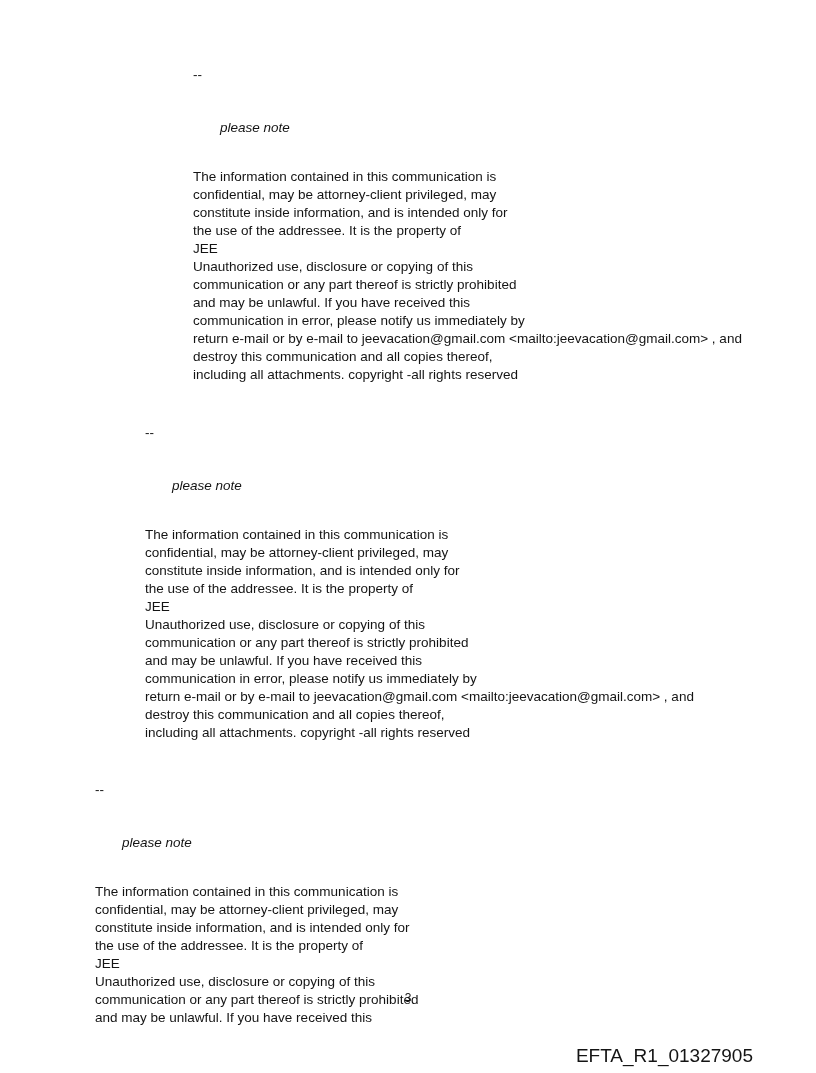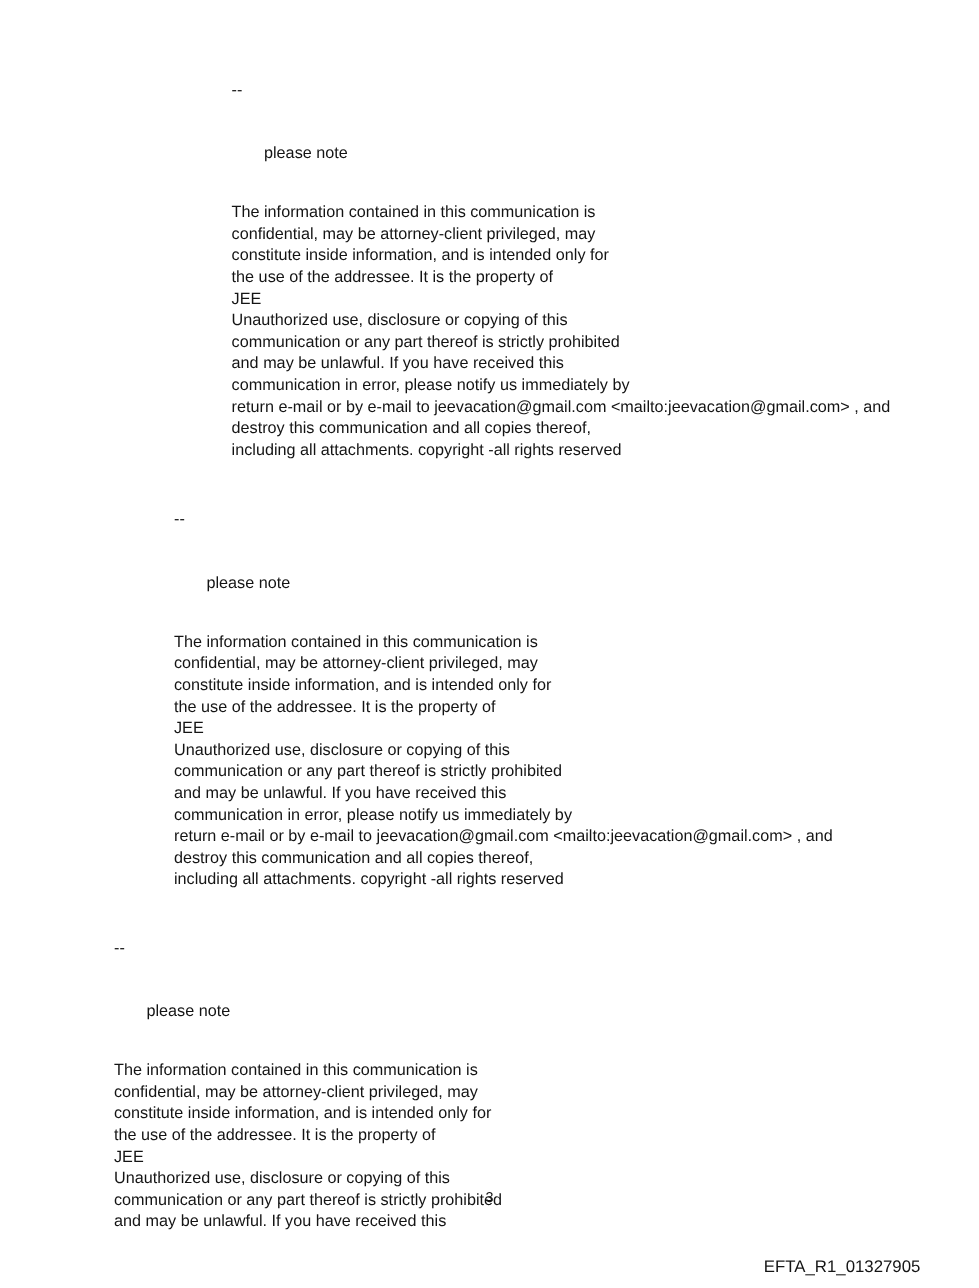--- a/index.html
+++ b/index.html
@@ -25,42 +25,43 @@
       font-size: 13.5px;
       line-height: 18px;
       white-space: pre-line;
     }
     .dashes {
       white-space: pre;
     }
     .note {
       margin-top: 17px;
       margin-left: 27px;
+      font-style: italic;
     }
     .body-text {
       margin-top: 13px;
       white-space: pre-line;
     }
     .block-1 { left: 193px; top: 48px; }
     .block-2 { left: 145px; top: 406px; }
     .block-3 { left: 95px;  top: 763px; }
     .page-number {
       position: absolute;
       left: 0;
       right: 0;
       top: 991px;
       text-align: center;
       font-size: 12px;
       line-height: 14px;
     }
     .bates-number {
       position: absolute;
-      right: 49px;
+      right: 63px;
       top: 1048px;
-      font-size: 14px;
+      font-size: 19px;
       line-height: 15px;
       padding-left: 32px;
     }
   </style>
 </head>
 <body>
 
 <div class="page">
 
   <div class="block block-1">

